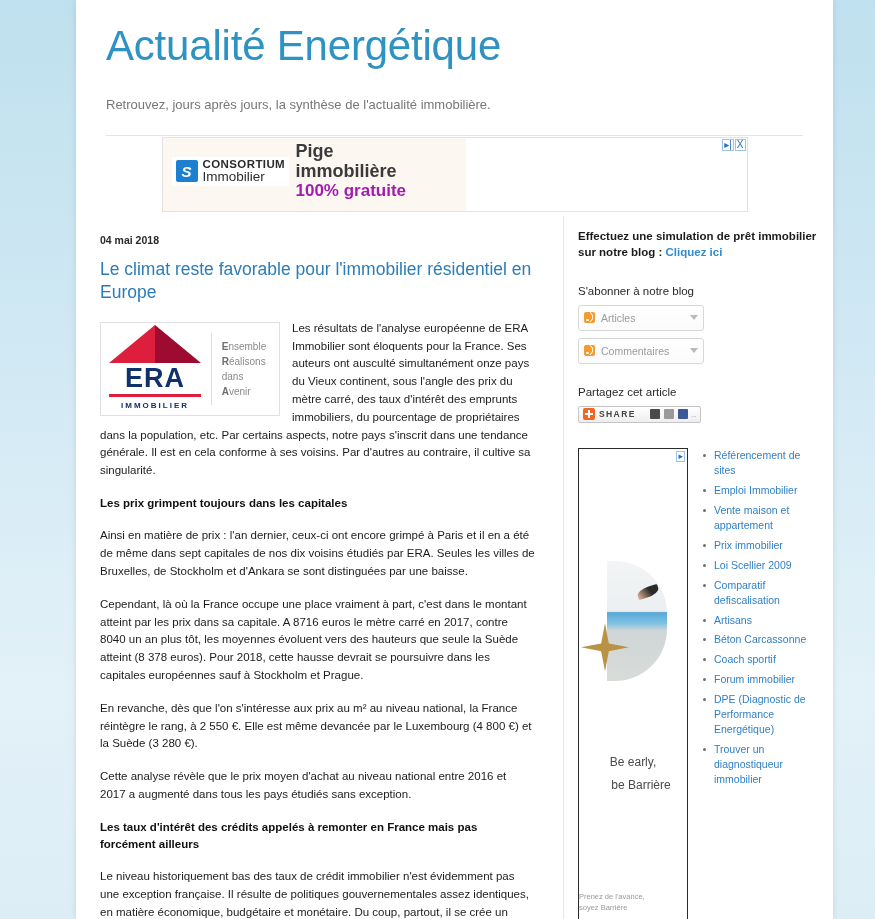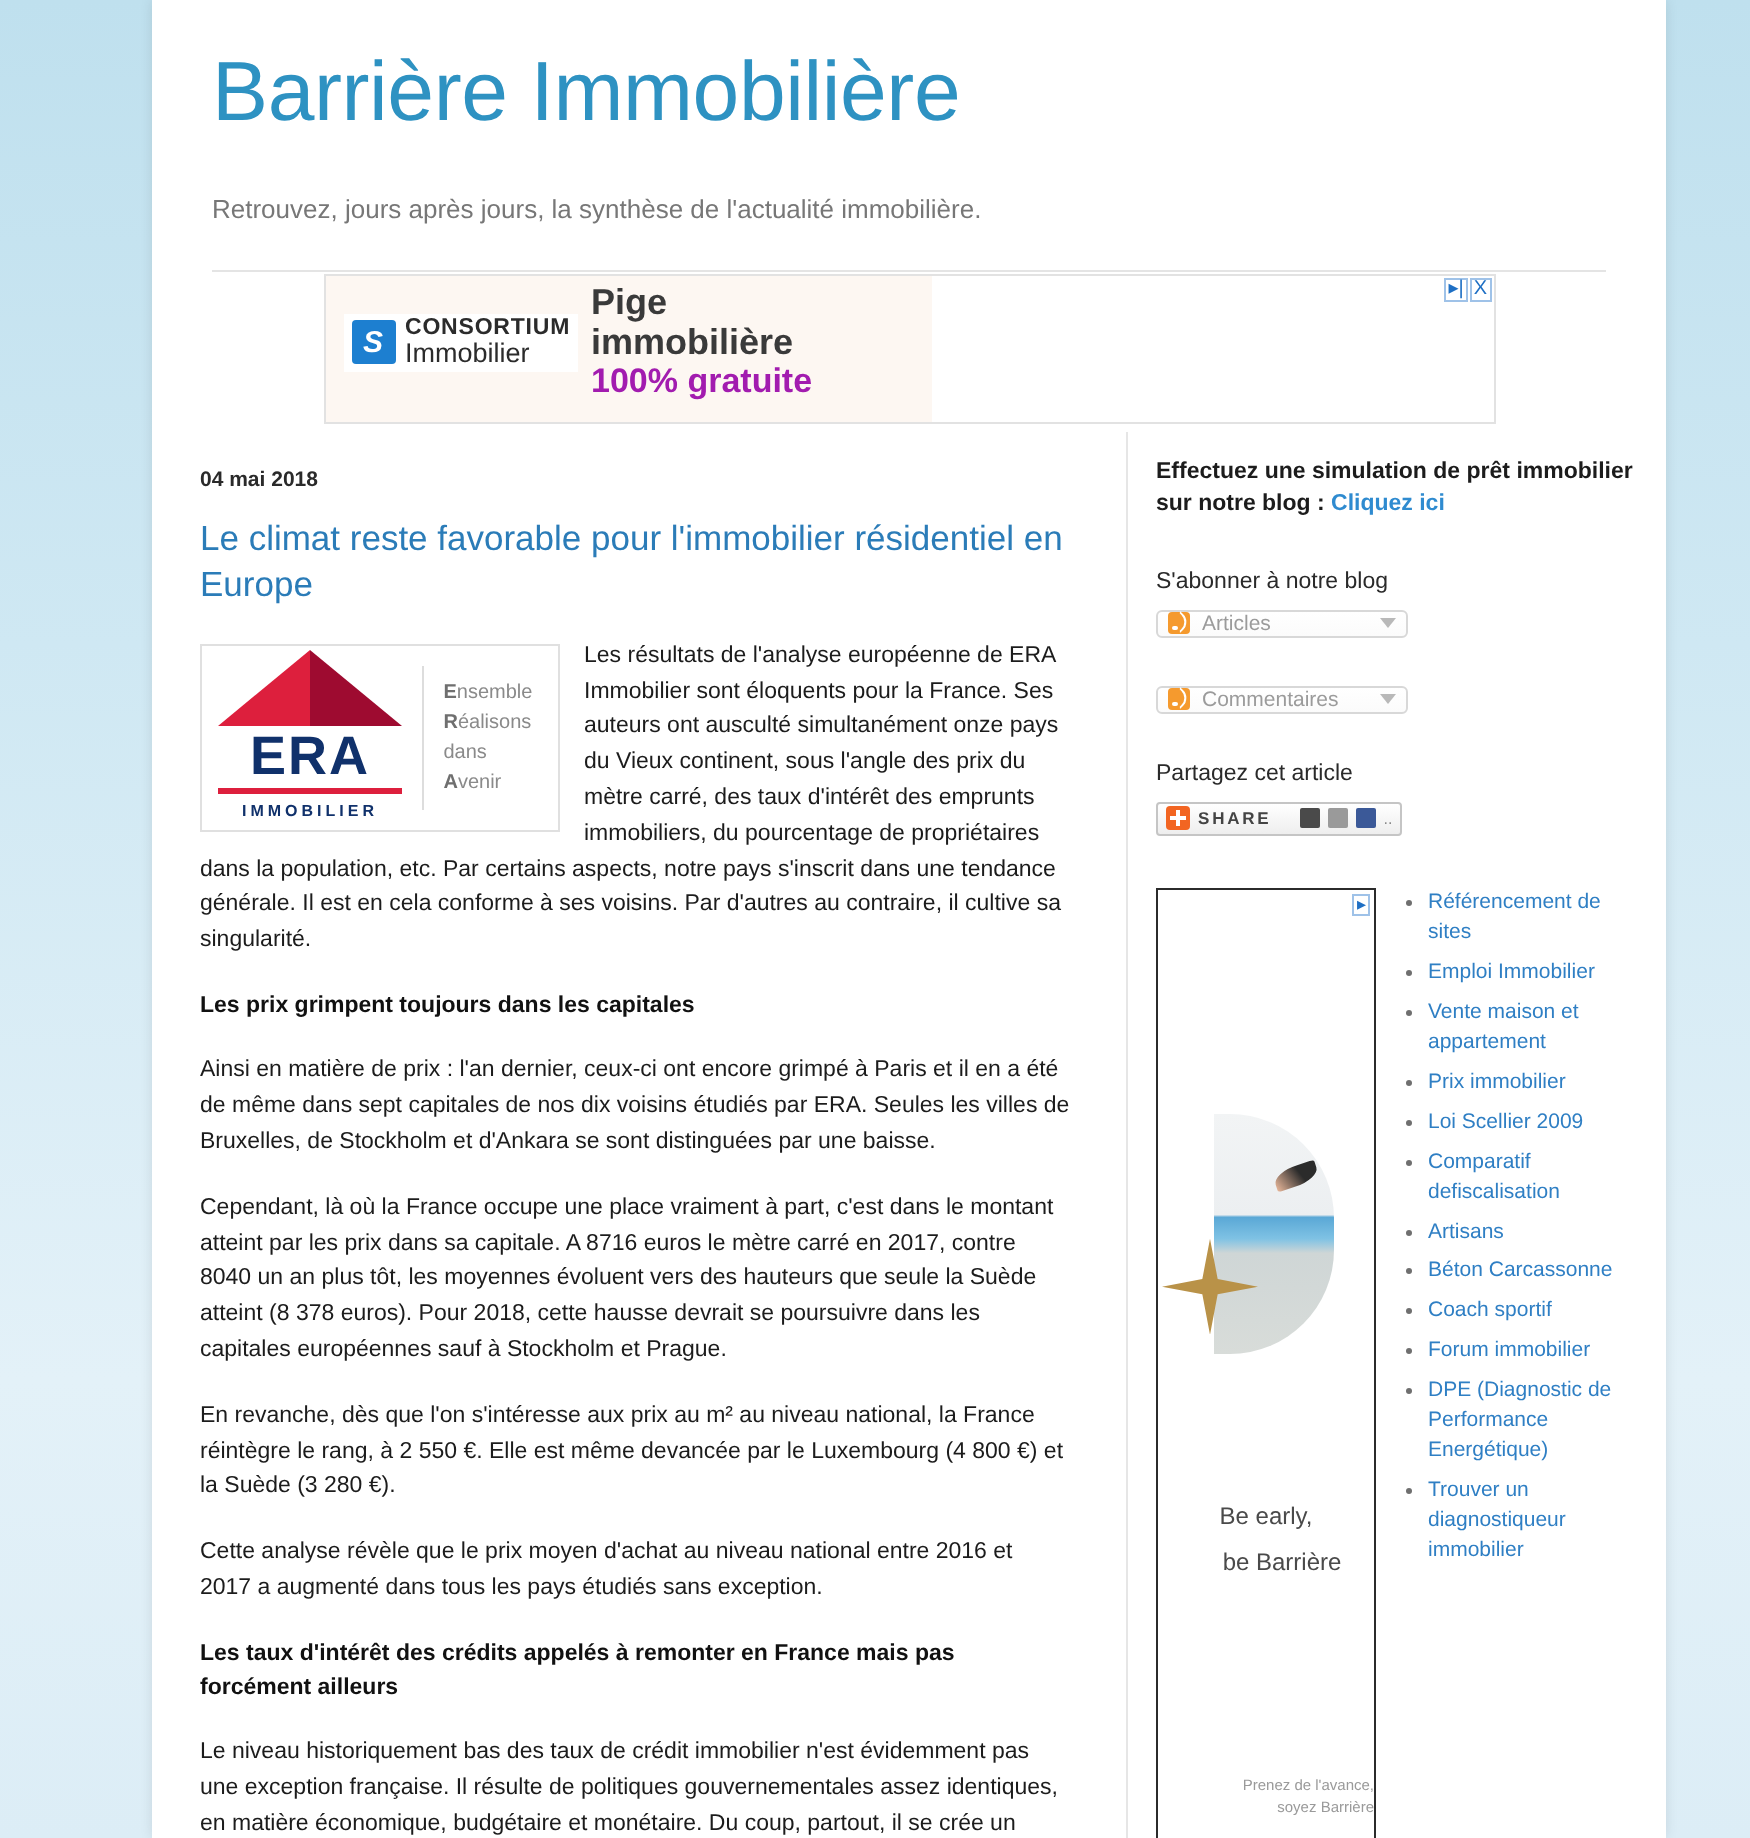--- a/index.html
+++ b/index.html
@@ -235,28 +235,28 @@
     margin: 0 0 24px 0;
   }
   .side-promo a { color: #2f8bd0; text-decoration: none; font-weight: bold; }
   .side-h {
     font-size: 11.5px;
     color: #2a2a2a;
     margin: 0 0 8px 0;
   }
   .rss-select {
     width: 126px;
-    height: 14px;
+    height: 26px;
     border: 1px solid #d8d8d8;
     border-radius: 3px;
     background: linear-gradient(180deg,#ffffff,#fbfbfb);
     display: flex;
     align-items: center;
     padding: 0 5px;
-    margin-bottom: 24px;
+    margin-bottom: 7px;
     position: relative;
   }
   .rss-ico {
     width: 11px; height: 11px;
     background: #f59a2e;
     border-radius: 2px;
     margin-right: 6px;
     position: relative;
     flex: none;
   }
@@ -372,21 +372,21 @@
     left: 0; right: 0; top: 302px;
     text-align: center;
     color: #4a4a4a;
     font-size: 12px;
     line-height: 1.85;
   }
   .sky-claim .ln2 { padding-left: 16px; }
   .sky-foot {
     position: absolute;
     left: 0; right: 0; bottom: 12px;
-    text-align: right;
+    text-align: left;
     font-size: 7.5px;
     color: #9a9a9a;
     line-height: 1.5;
   }
   .link-list {
     list-style: none;
     margin: 0; padding: 0 0 0 16px;
     flex: 1;
   }
   .link-list li {
@@ -405,21 +405,21 @@
     border-radius: 50%;
   }
   .link-list a { color: #2f7fc4; text-decoration: none; }
 </style>
 </head>
 <body>
 
 <div id="page-wrap">
 
   <div class="blog-header">
-    <h1 class="blog-title">Barrière Immobilière</h1>
+    <h1 class="blog-title">Actualité Energétique</h1>
     <p class="blog-desc">Retrouvez, jours après jours, la synthèse de l'actualité immobilière.</p>
     <hr class="hr-top">
   </div>
 
   <div class="topad-holder">
     <div class="topad">
       <div class="topad-left">
         <div class="consortium-box">
           <div class="consortium-sq">S</div>
           <div class="consortium-txt">

